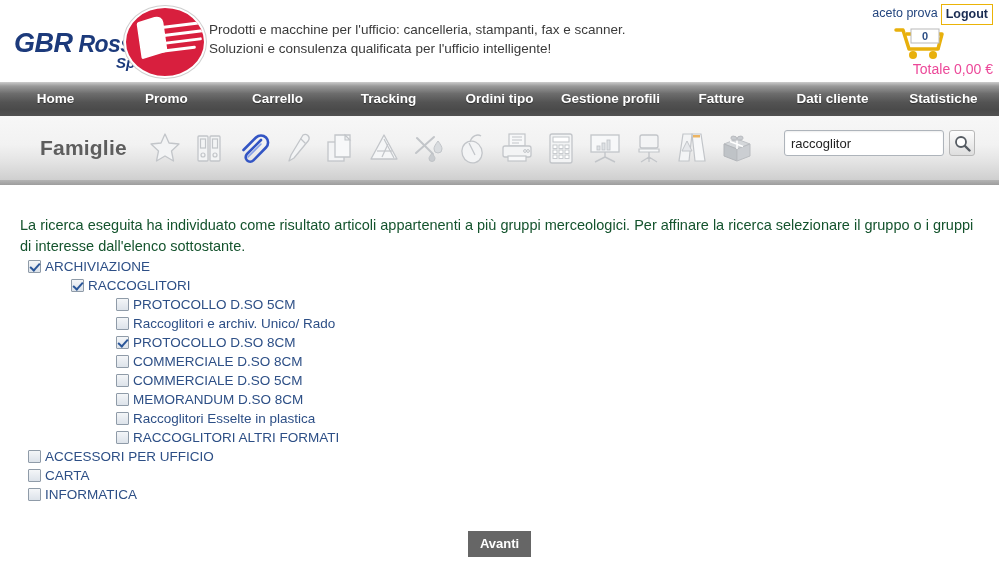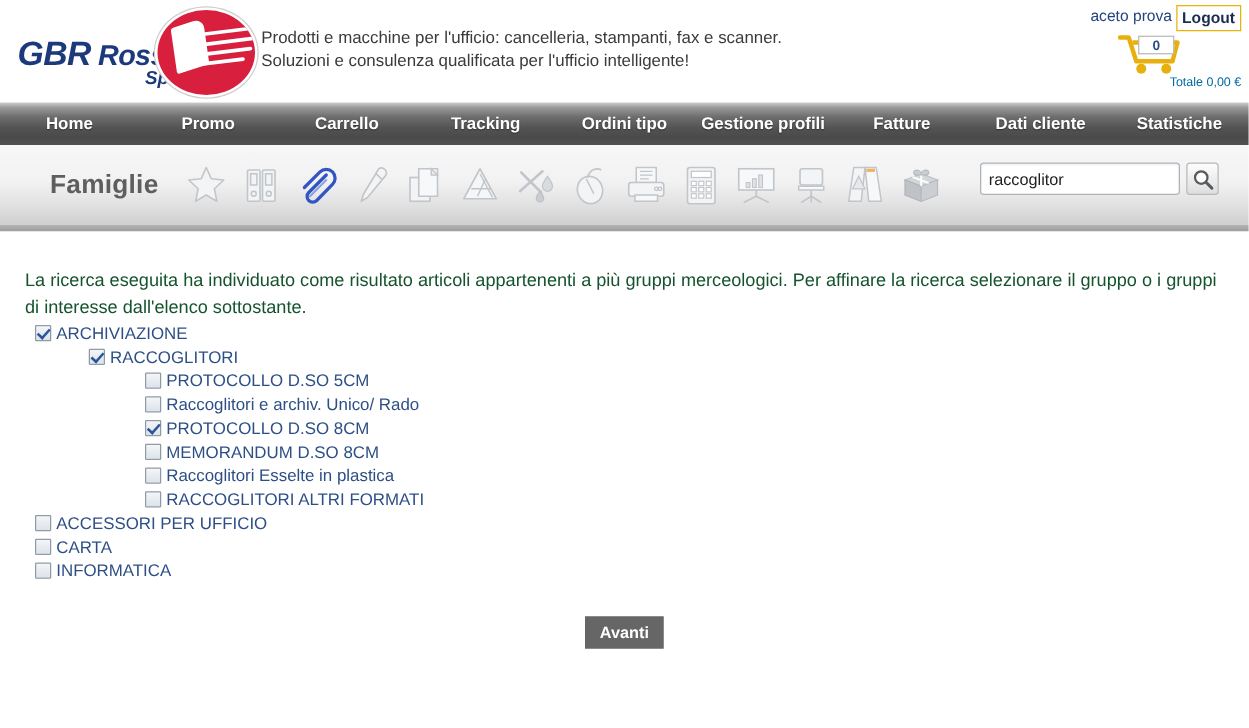--- a/index.html
+++ b/index.html
@@ -81,21 +81,21 @@
     cursor: pointer; margin-left: 3px;
     vertical-align: -1px;
   }
   .cart-wrap {
     position: relative; width: 170px; height: 40px; margin-top: 2px;
   }
   .cart-svg { position: absolute; right: 43px; top: 0px; }
   .cart-total {
     position: absolute; right: 0px; top: 34px;
     width: 170px; text-align: right;
-    font-size: 10px; color: #0369a1; white-space: nowrap;
+    font-size: 14px; color: #ec4899; white-space: nowrap;
   }
 
   
   .nav {
     position: relative;
     width: 999px; height: 34px;
     background: linear-gradient(to bottom,
       #cdcdcd 0%, #9a9a9a 12%, #6d6d6d 34%,
       #535353 60%, #4a4a4a 82%, #515151 100%);
     display: flex;
@@ -454,21 +454,29 @@
     <div class="tree-row lvl2">
       <span class="cbx"></span>
       <span class="tree-label">Raccoglitori e archiv. Unico/ Rado</span>
     </div>
 
     <div class="tree-row lvl2">
       <span class="cbx checked"></span>
       <span class="tree-label">PROTOCOLLO D.SO 8CM</span>
     </div>
 
-
+    <div class="tree-row lvl2">
+      <span class="cbx"></span>
+      <span class="tree-label">COMMERCIALE D.SO 8CM</span>
+    </div>
+
+    <div class="tree-row lvl2">
+      <span class="cbx"></span>
+      <span class="tree-label">COMMERCIALE D.SO 5CM</span>
+    </div>
 
     <div class="tree-row lvl2">
       <span class="cbx"></span>
       <span class="tree-label">MEMORANDUM D.SO 8CM</span>
     </div>
 
     <div class="tree-row lvl2">
       <span class="cbx"></span>
       <span class="tree-label">Raccoglitori Esselte in plastica</span>
     </div>

